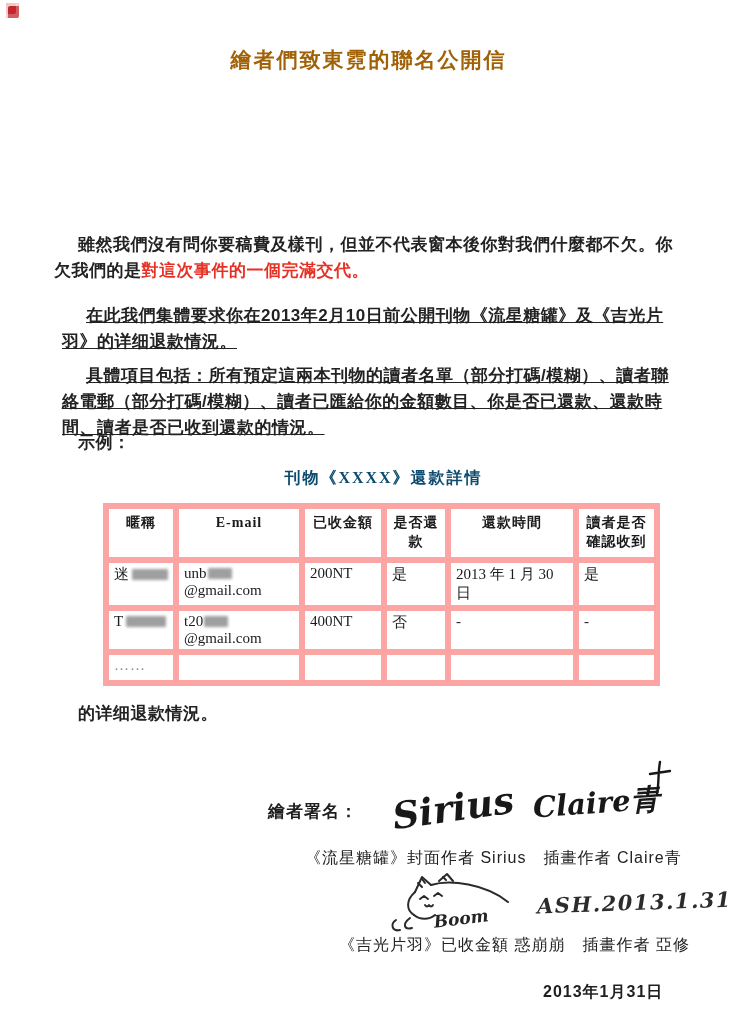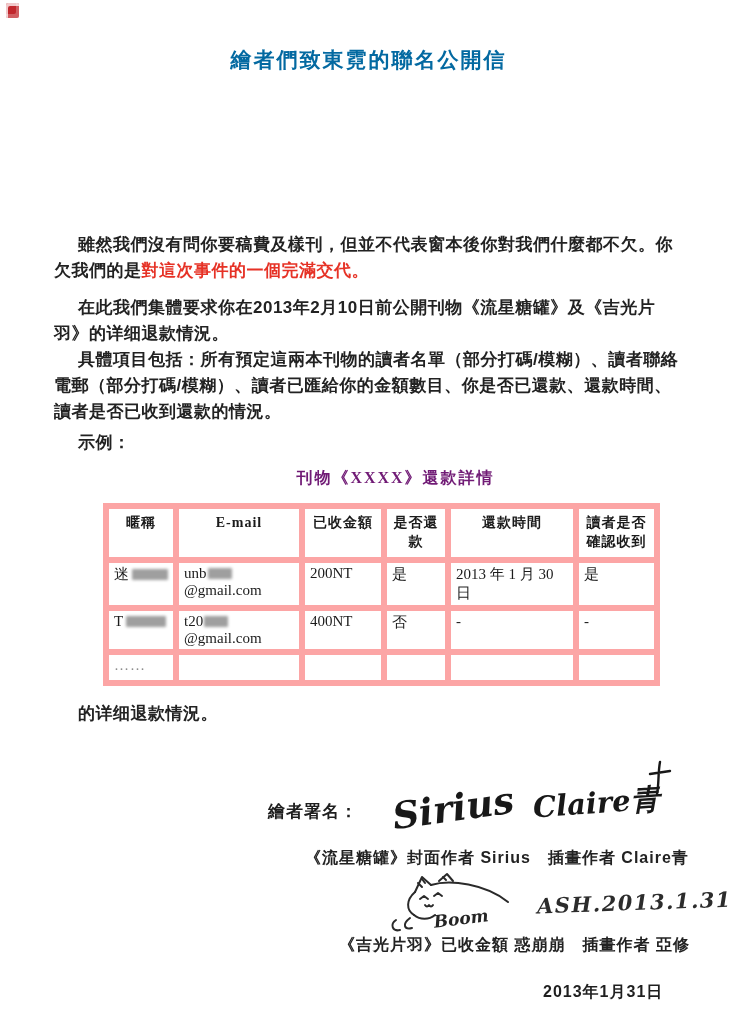--- a/index.html
+++ b/index.html
@@ -11,43 +11,43 @@
 
   
   .corner-mark{
     left:6px;top:3px;width:13px;height:15px;background:#c1272d;border-radius:2px;
     box-shadow:inset 2px 3px 0 rgba(255,255,255,.75), inset -3px -4px 0 rgba(255,255,255,.25);
   }
 
   
   .doc-title{
     left:0;right:0;top:46px;text-align:center;margin:0;
-    font-size:21px;font-weight:700;letter-spacing:2px;color:#0369a1;
+    font-size:21px;font-weight:700;letter-spacing:2px;color:#a16207;
   }
 
   
   .para{
     left:54px;width:631px;margin:0;
     font-size:17px;line-height:26px;font-weight:600;letter-spacing:0.5px;color:#222;
   }
   .indent{text-indent:24px;}
   .salutation{top:140px;}
   .p1{top:186px;}
   .p2{top:232px;}
   .p34{top:295px;}
-  .p34 p{margin:0;}
+  .p34 p{margin:8px;text-decoration:underline;}
   .example{top:430px;}
   .closing{top:701px;}
   .red-em{color:#e63226;}
 
   
   .table-title{
-    left:120px;top:468px;width:551px;margin:0;text-align:center;
+    left:108px;top:468px;width:551px;margin:0;text-align:center;
     font-family:"Liberation Serif",serif;font-size:16px;font-weight:600;
-    letter-spacing:2px;color:#701a75;
+    letter-spacing:2px;color:#0c4a6e;
   }
   .refund-table{
     left:103px;top:503px;border-collapse:collapse;table-layout:fixed;width:551px;
     font-family:"Liberation Serif",serif;color:#1b1b1b;
   }
   .refund-table td,.refund-table th{
     border:6px solid #fca5a5;padding:2px 5px;vertical-align:top;
     font-size:15px;overflow:hidden;
   }
   .refund-table th{
@@ -66,21 +66,21 @@
   
   .sig-label{left:268px;top:800px;margin:0;font-size:17px;font-weight:700;letter-spacing:1px;}
   .sig-script{
     font-family:"DejaVu Serif",serif;font-style:italic;font-weight:700;color:#181818;
     white-space:nowrap;
   }
   .sig-sirius{left:392px;top:786px;font-size:37px;transform:rotate(-8deg);}
   .sig-claire{left:533px;top:784px;font-size:29px;transform:rotate(-4deg);}
   .claire-flourish{left:644px;top:760px;}
   .sig-caption{
-    margin:0;font-size:16px;font-weight:700;letter-spacing:1px;color:#222;white-space:nowrap;
+    margin:0;font-size:16px;font-weight:400;letter-spacing:1px;color:#222;white-space:nowrap;
   }
   .caption1{left:305px;top:848px;}
   .caption2{left:339px;top:935px;}
   .cat-doodle{left:388px;top:872px;}
   .boom-text{font-family:"DejaVu Serif",serif;font-style:italic;font-weight:700;}
   .sig-ash{
     left:537px;top:890px;font-family:"DejaVu Serif",serif;font-style:italic;font-weight:700;
     font-size:21px;letter-spacing:1.5px;color:#2c2c2c;transform:rotate(-2deg);white-space:nowrap;
   }
   .doc-date{left:543px;top:982px;margin:0;font-size:16px;font-weight:600;letter-spacing:1px;color:#1f1f1f;text-align:center;}

